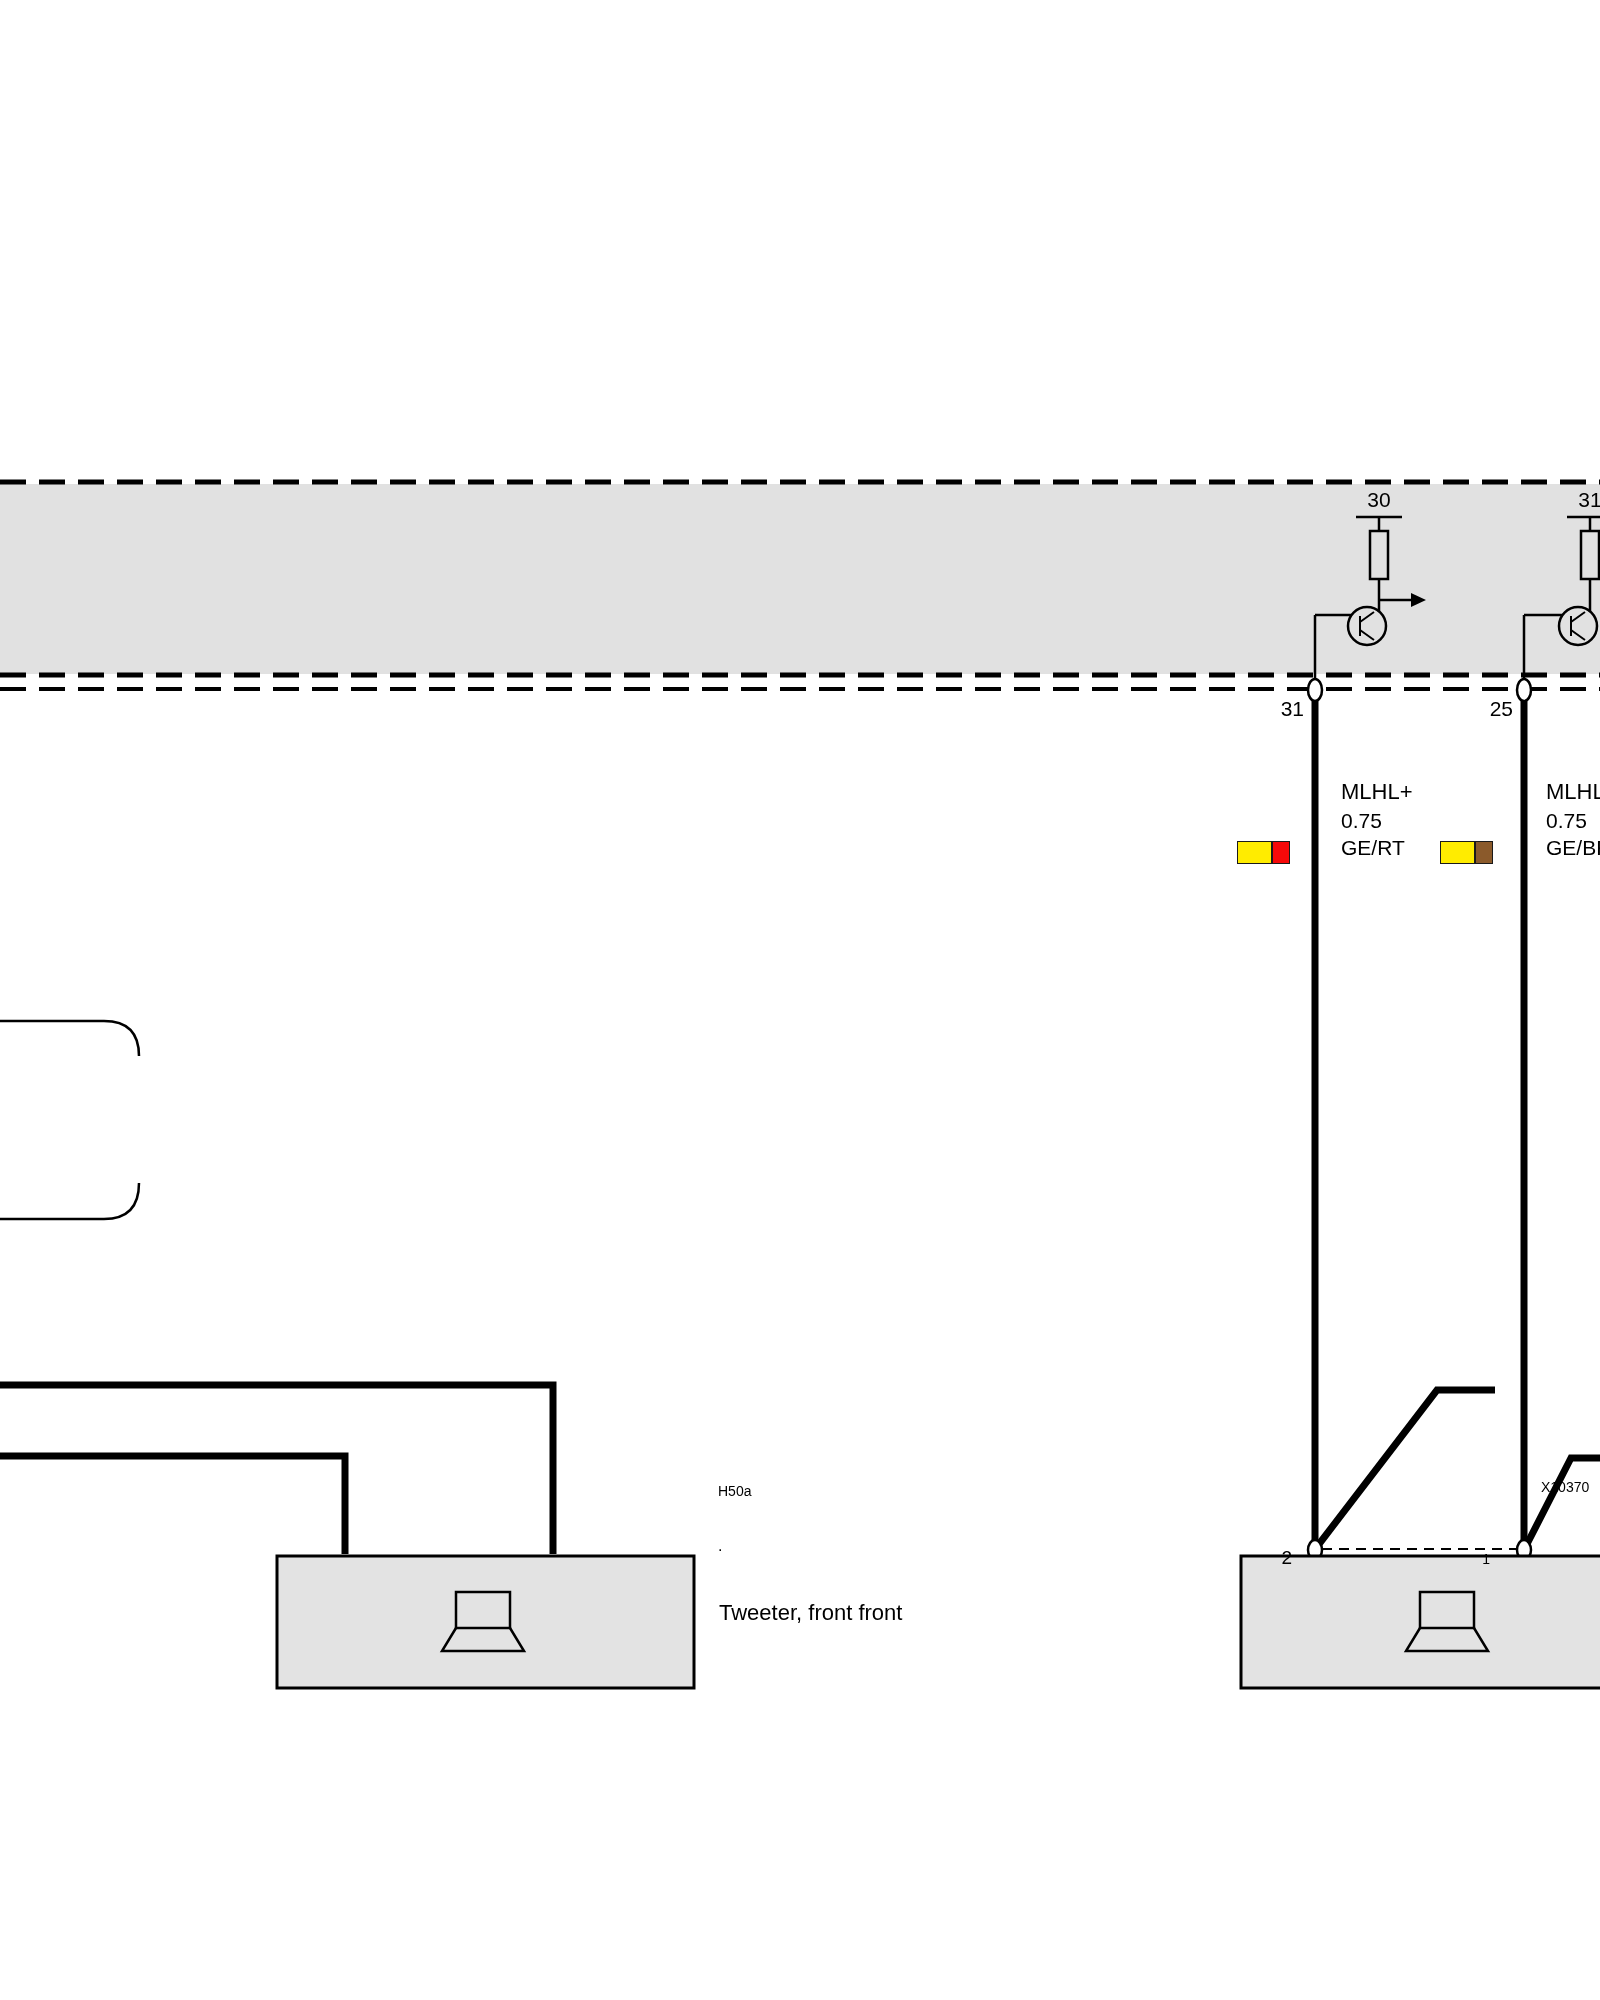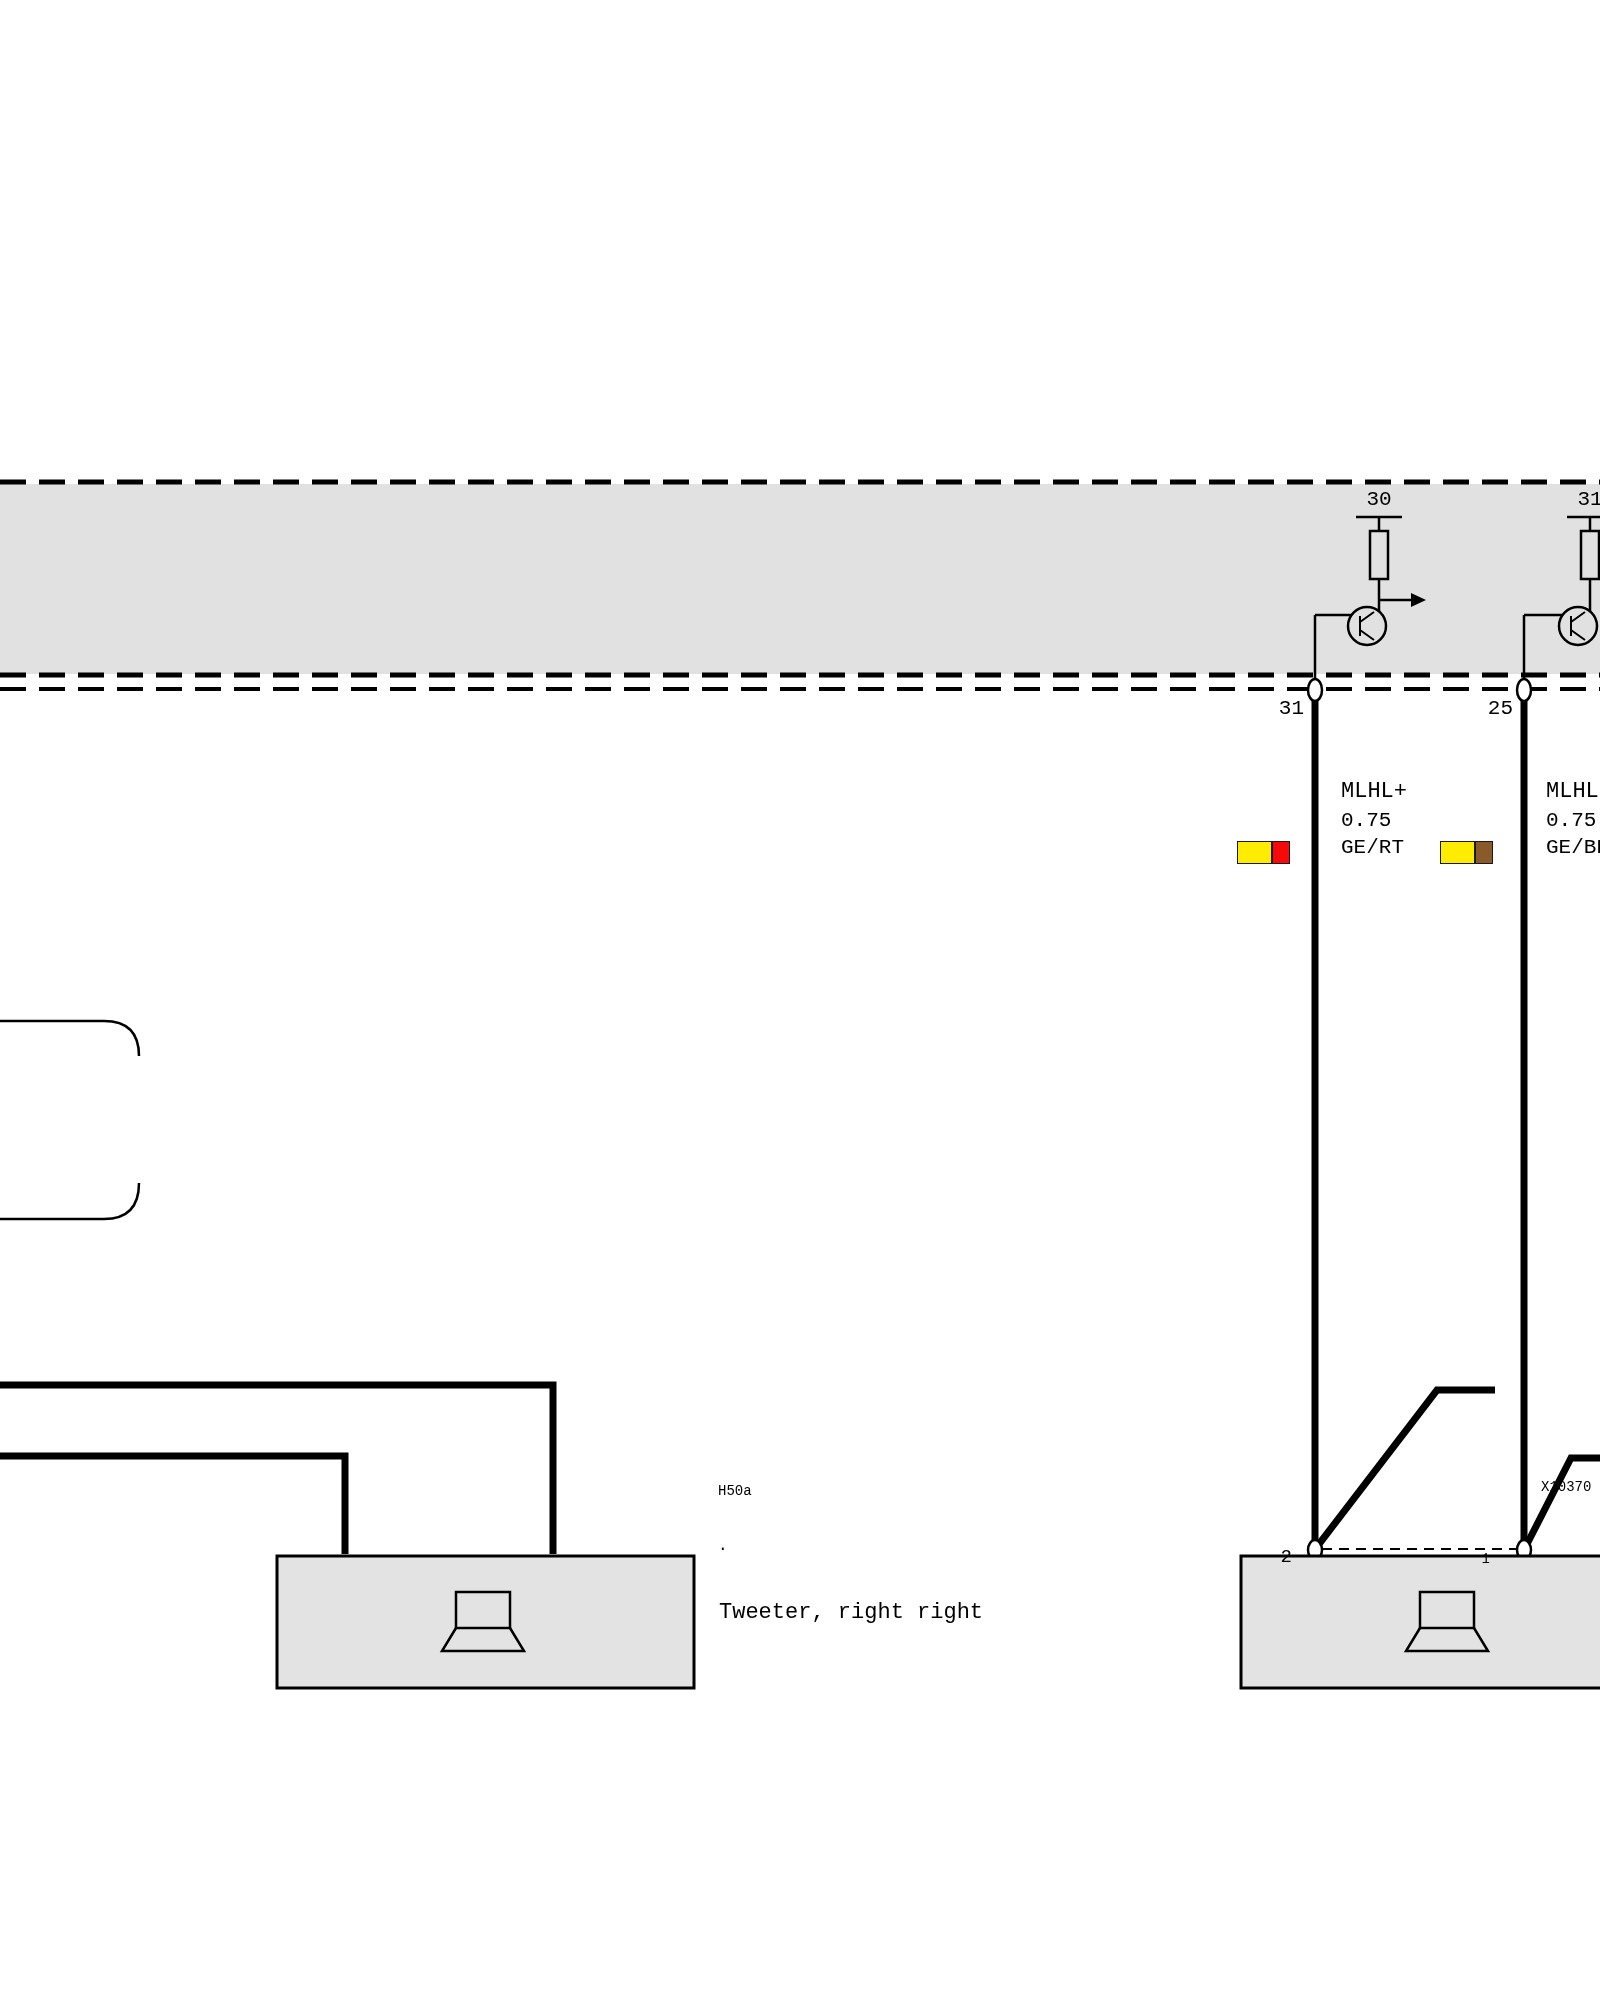--- a/index.html
+++ b/index.html
@@ -1,20 +1,20 @@
 <!DOCTYPE html>
 <html><head>
 <meta charset="utf-8">
 <style>
   html,body{margin:0;padding:0;}
   body{
     width:1600px;height:2000px;overflow:hidden;background:#ffffff;
     font-family:"Liberation Sans",sans-serif;color:#000;
   }
-  #canvas{position:relative;width:1428px;height:2000px;background:#ffffff;font-family:Liberation Mono, monospace;}
+  #canvas{position:relative;width:1428px;height:2000px;background:#ffffff;}
   #art{position:absolute;left:0;top:0;}
   .txt{position:absolute;white-space:nowrap;line-height:1.05;text-align:center;}
   .c{text-align:center;}
   .r{text-align:right;}
   .fs14{font-size:14px;}
   .fs16{font-size:16px;}
   .fs19{font-size:19px;}
   .fs21{font-size:21px;}
   .fs22{font-size:22px;}
   .swatch-pair{position:absolute;display:flex;}
@@ -113,19 +113,19 @@
     <div class="swatch w1" style="background: rgb(255, 236, 0);"></div>
     <div class="swatch w2" style="background: rgb(246, 9, 9);"></div>
   </div>
   <div class="swatch-pair" style="left:1440px;top:841px;">
     <div class="swatch w1" style="background: rgb(255, 236, 0);"></div>
     <div class="swatch w2" style="background: rgb(139, 90, 43);"></div>
   </div>
 
   <div class="txt fs16" style="left:718px;top:1538px;">.</div>
   <div class="txt fs14" style="left:718px;top:1484px;">H50a</div>
-  <div class="txt fs22" style="left:719px;top:1601px;">Tweeter, right right</div>
+  <div class="txt fs22" style="left:719px;top:1601px;">Tweeter, front front</div>
 
   <div class="txt r fs19" style="left:1250px;top:1548px;width:42px;">2</div>
   <div class="txt r fs14" style="left:1448px;top:1552px;width:42px;">1</div>
   <div class="txt fs14" style="left:1541px;top:1480px;">X10370</div>
 
 </div>
 
 </body></html>

